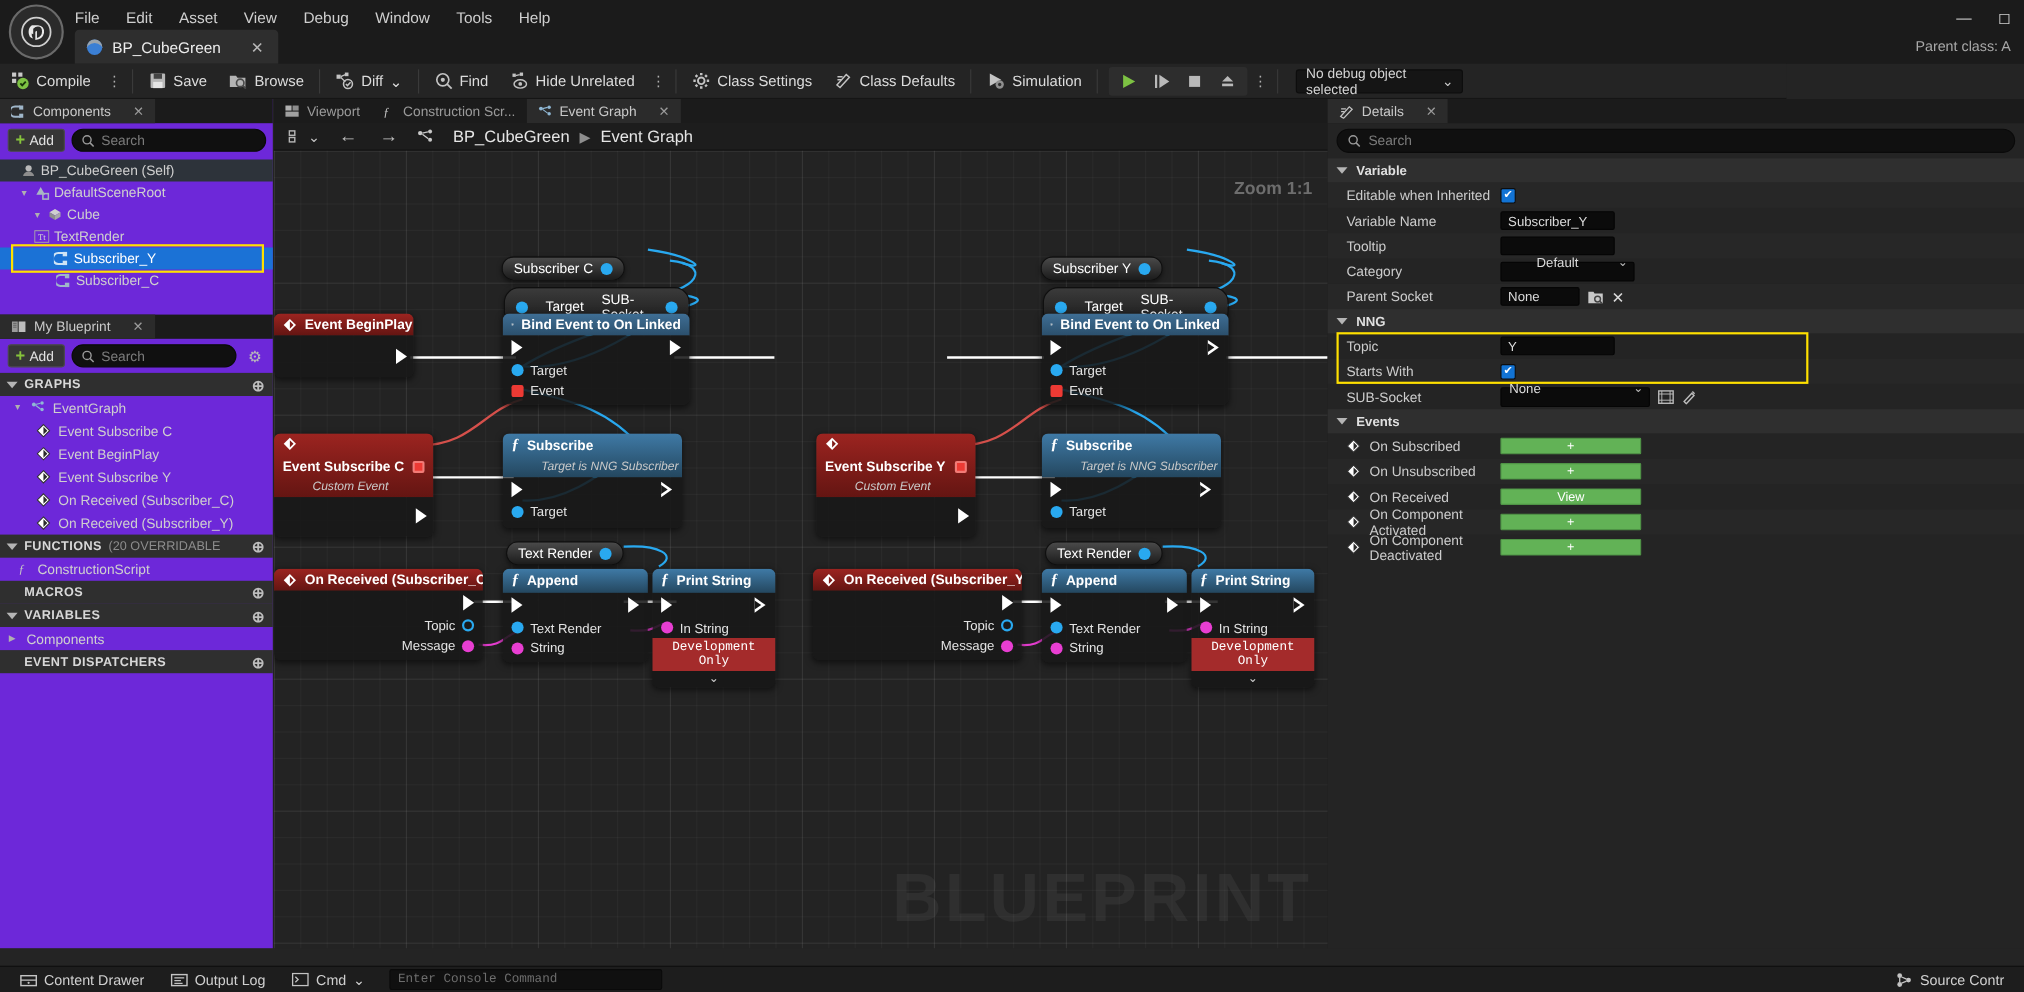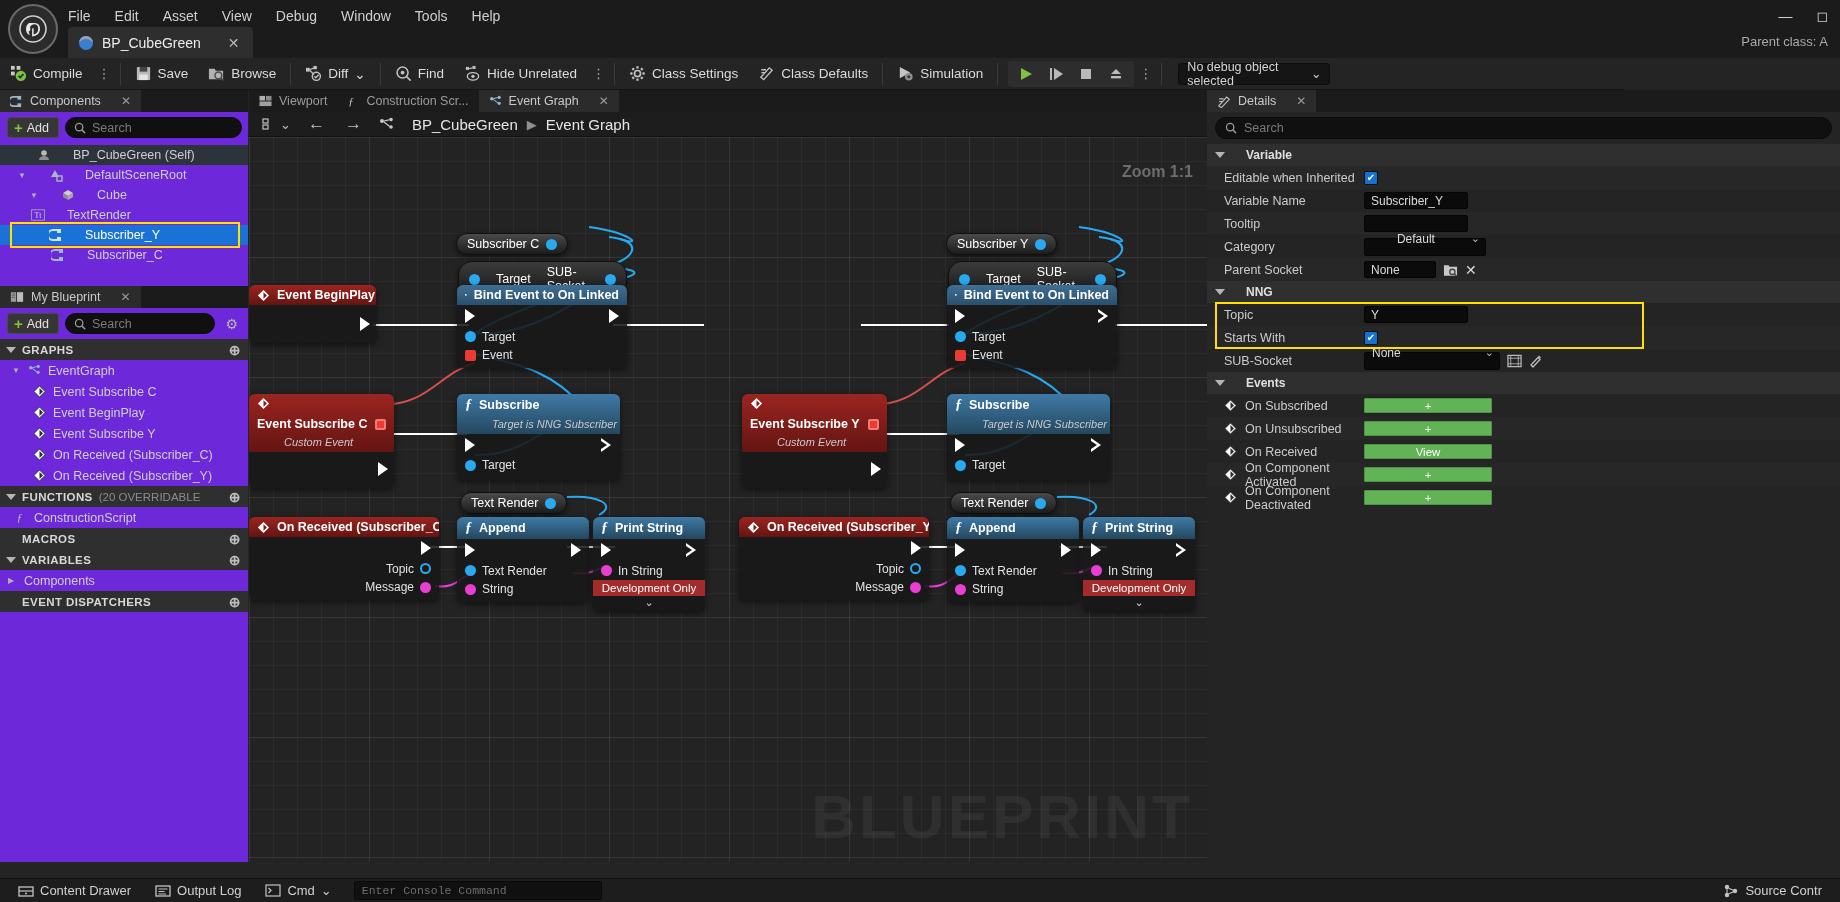--- a/index.html
+++ b/index.html
@@ -77,21 +77,21 @@
     background:#363636; border:1px solid #4a4a4a; border-radius:3px;
     height:21px; padding:0 9px 0 6px; font-size:12.5px; color:#e2e2e2;
   }
   .plus { color:#86c33b; font-size:15px; line-height:1; font-weight:bold; }
   .search-box {
     flex:1; display:flex; align-items:center; gap:6px;
     height:21px; background:#101010; border:1px solid #0a0a0a; border-radius:11px;
     padding:0 8px; font-size:12.5px; color:#7b7b7b;
   }
   .tree { padding-top:2px; font-size:12.5px; }
-  .tree-row { display:flex; align-items:center; height:20px; gap:22px; padding-left:6px; color:#cfcfcf; white-space:nowrap; }
+  .tree-row { display:flex; align-items:center; height:20px; gap:4px; padding-left:6px; color:#cfcfcf; white-space:nowrap; }
   .tree-row.header-row { background:#2d333a; }
   .tree-row.selected { background:#1b72d6; color:#fff; }
   .sel-wrap { position:relative; }
   .sel-highlight {
     position:absolute; left:10px; right:8px; top:-3px; bottom:-3px;
     border:2px solid #ffe000; pointer-events:none;
   }
   .arrow { width:9px; font-size:8px; color:#b0b0b0; flex:none; }
   .comp-ic { width:14px; height:14px; flex:none; }
 
@@ -168,36 +168,36 @@
   }
   .pillnode {
     position:absolute; border-radius:14px;
     background:linear-gradient(180deg,#3b3b3b,#191919);
     border:1px solid #0f0f0f; box-shadow:0 2px 5px rgba(0,0,0,.5);
     display:flex; align-items:center; justify-content:space-between; gap:16px;
     padding:3px 10px; font-size:12.5px; color:#fff;
   }
   .dev-only {
     background:#a42b2b; color:#fff; font-size:11.5px;
-    padding:2px 8px; text-align:center;
+    padding:2px 8px; text-align:center;font-family:Liberation Mono, monospace;
   }
   .dev-chev { text-align:center; font-size:11px; color:#ccc; padding-bottom:2px; background:#181818; }
   .ev-sq { width:11px; height:11px; background:#ec3a34; border:2px solid #ffffff55; border-radius:2px; }
   .diamond-white { width:13px; height:13px; flex:none; }
 
   
   .details-col { position:absolute; right:0; top:90px; width:633px; bottom:40px; background:#242424; }
   .details-search { padding:5px 8px; }
   .det-search-box {
     display:flex; align-items:center; gap:7px; height:22px;
     background:#101010; border:1px solid #0a0a0a; border-radius:11px;
     padding:0 9px; font-size:12.5px; color:#7b7b7b;
   }
   .sec-hdr {
-    display:flex; align-items:center; gap:21px; height:22px; padding-left:8px;
+    display:flex; align-items:center; gap:8px; height:22px; padding-left:8px;
     background:#2f2f2f; font-size:12px; font-weight:bold; color:#e0e0e0;
   }
   .sec-arrow { width:0;height:0;border-left:5px solid transparent;border-right:5px solid transparent;border-top:6px solid #b5b5b5;}
   .prop-row { display:flex; align-items:center; height:23px; font-size:12.5px; color:#cccccc; }
   .prop-row:nth-child(even) { background:#272727; }
   .prop-label { width:157px; padding-left:17px; white-space:nowrap; }
   .prop-val { flex:1; display:flex; align-items:center; gap:7px; padding-right:12px; }
   .chk {
     width:14px; height:14px; border-radius:2px; background:#1273d4;
     border:1px solid #0d0d0d; display:flex; align-items:center; justify-content:center;

